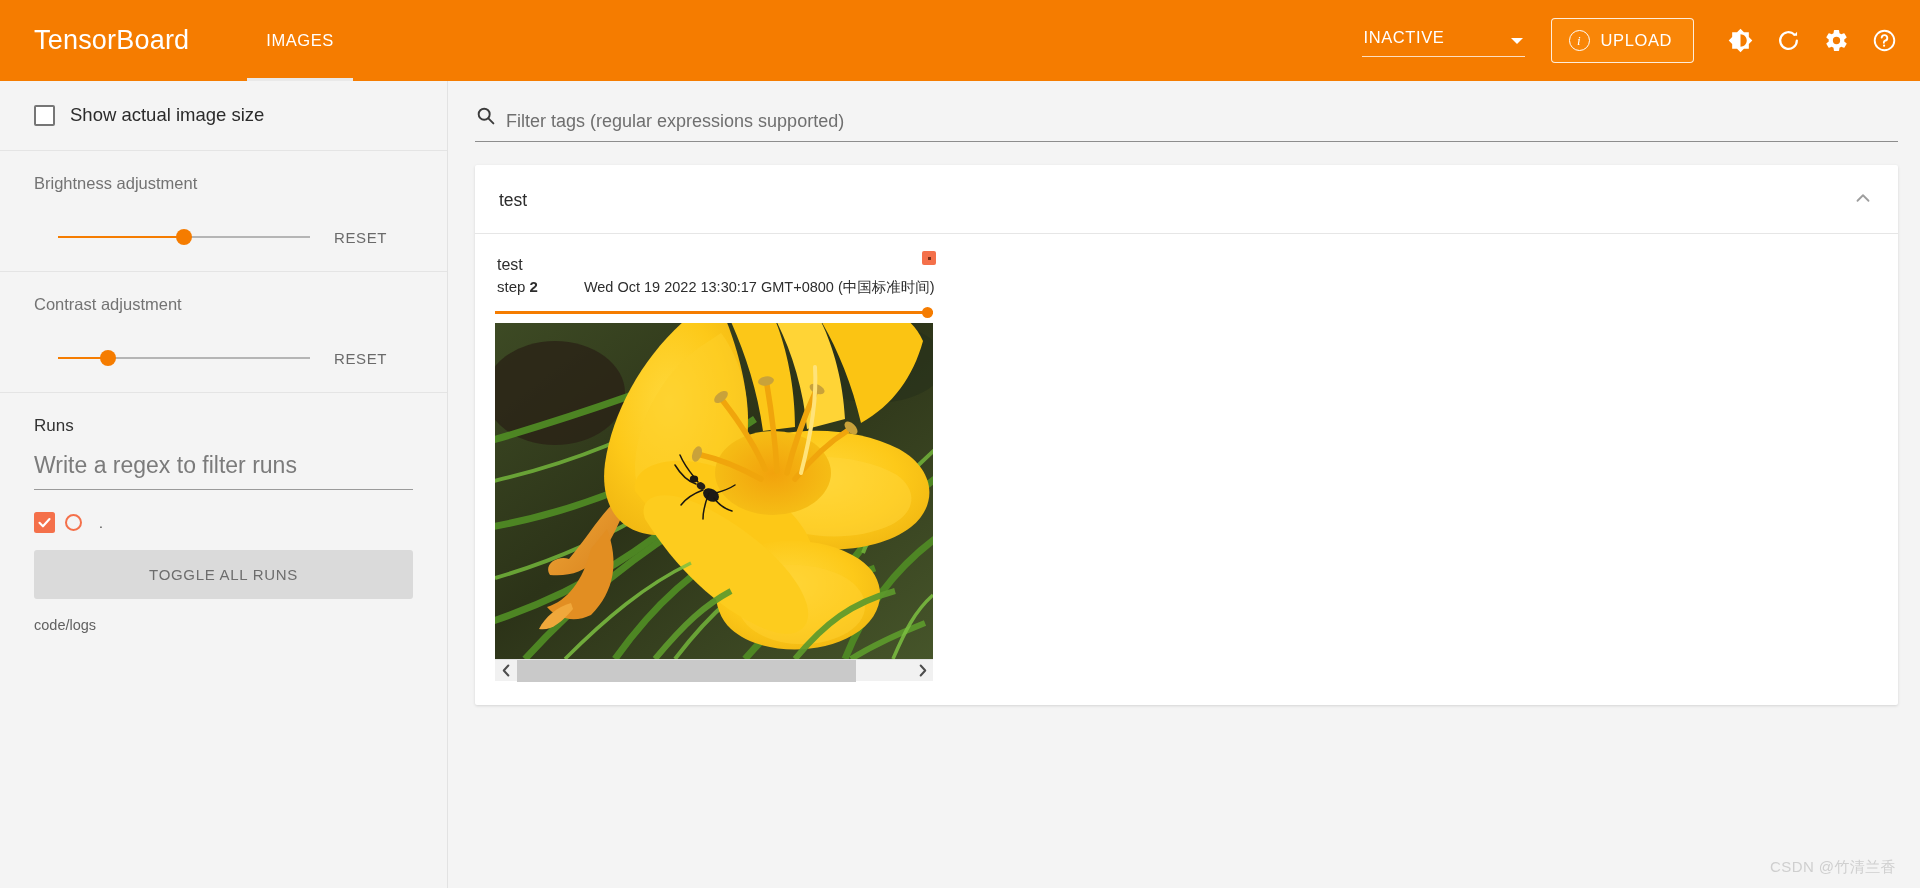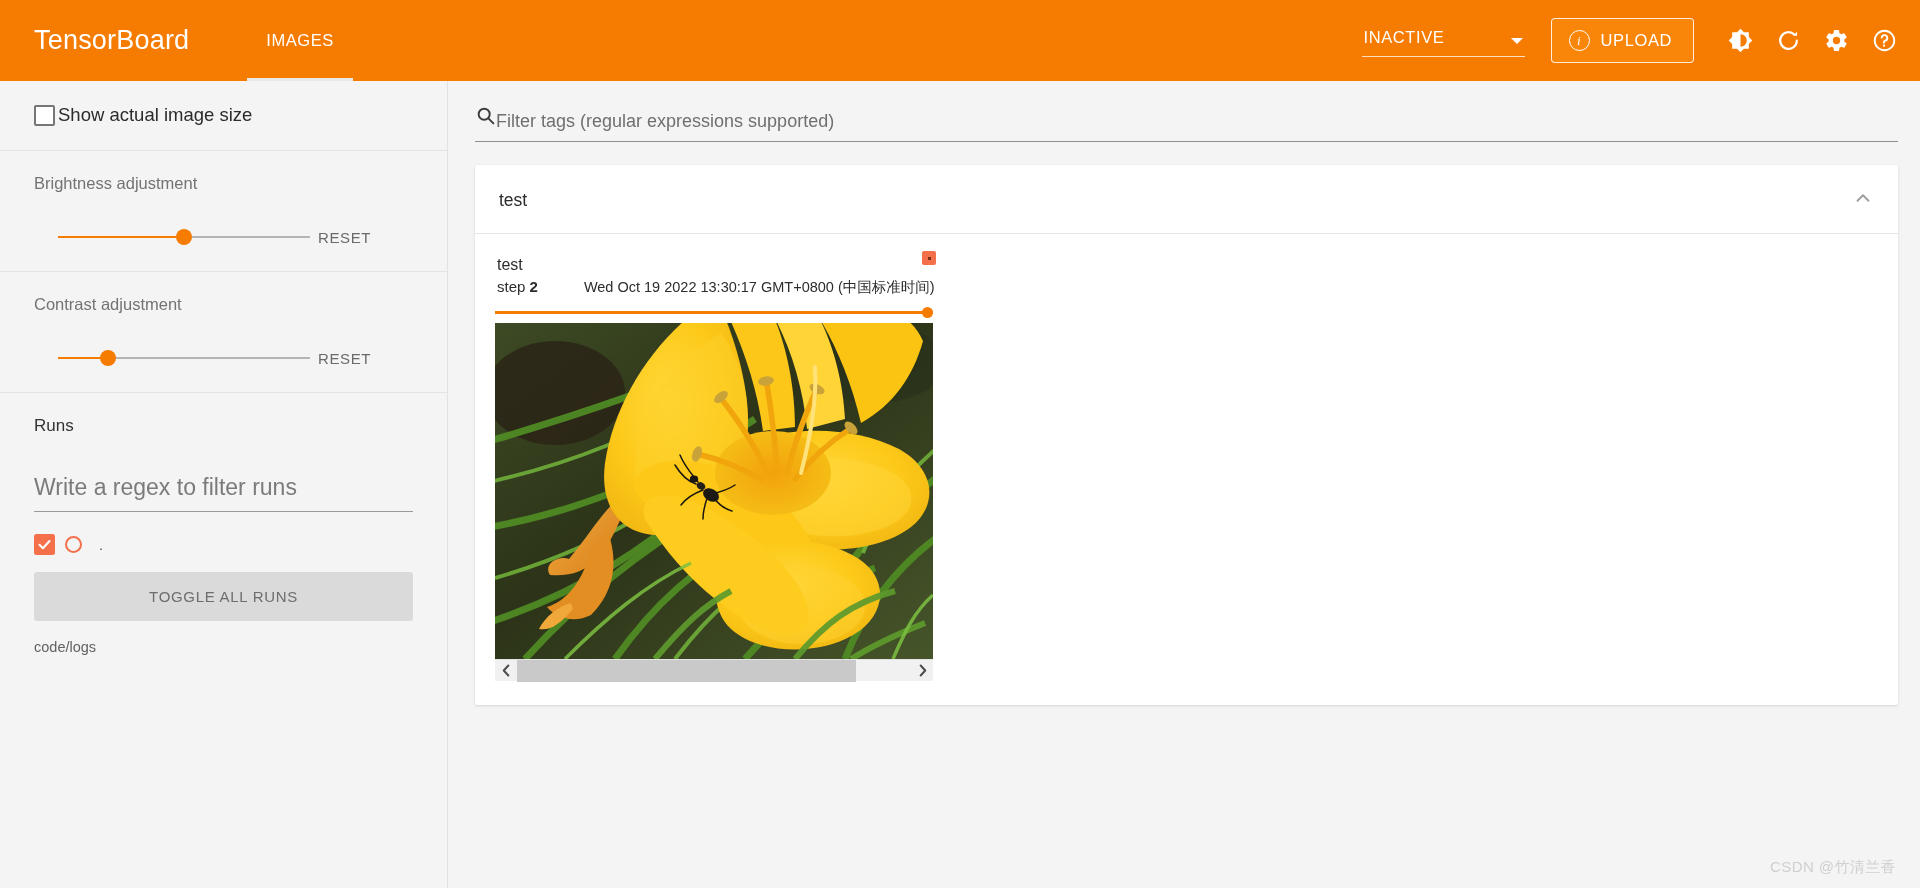--- a/index.html
+++ b/index.html
@@ -107,34 +107,34 @@
     border-right: 1px solid #e2e2e2;
     flex: 0 0 448px;
     overflow: hidden;
   }
   .side-sec {
     padding: 23px 34px 24px 34px;
     border-bottom: 1px solid #e4e4e4;
   }
   .side-sec.last { border-bottom: none; }
 
-  .check-row { display: flex; align-items: center; gap: 3px; }
+  .check-row { display: flex; align-items: center; gap: 15px; }
   .cbox {
     width: 21px; height: 21px;
     border: 2px solid #767676;
     border-radius: 2px;
     background: #fff;
     flex: 0 0 21px;
   }
   .check-label { font-size: 18.5px; color: #2b2b2b; }
 
   .sec-title { font-size: 16.5px; color: #737373; margin-bottom: 34px; }
-  .sec-title.runs { font-size: 17px; color: #333; margin-bottom: 38px; }
-
-  .slider-row { display: flex; align-items: center; gap: 8px; padding-left: 24px; }
+  .sec-title.runs { font-size: 17px; color: #333; margin-bottom: 16px; }
+
+  .slider-row { display: flex; align-items: center; gap: 24px; padding-left: 24px; }
   .slider {
     position: relative; height: 20px; flex: 0 0 252px; width: 252px;
     display: flex; align-items: center;
   }
   .track { position: absolute; left: 0; right: 0; height: 2.5px; background: #b5b5b5; }
   .track-fill { position: absolute; left: 0; height: 2.5px; background: #f57c00; }
   .thumb {
     position: absolute; width: 16px; height: 16px; border-radius: 50%;
     background: #f57c00; transform: translateX(-50%);
   }
@@ -186,21 +186,21 @@
   
   .main {
     flex: 1 1 auto;
     background: #f4f4f4;
     padding: 24px 0 0 0;
     overflow: hidden;
     position: relative;
   }
 
   .filter-bar {
-    display: flex; align-items: flex-end; 
+    display: flex; align-items: flex-end; gap: 10px;
     margin: 0 22px 0 27px;
     border-bottom: 1px solid #8d8d8d;
     padding-bottom: 9px;
   }
   .filter-bar .mag { color: #3b3b3b; flex: 0 0 auto; padding-bottom: 2px; }
   .filter-input {
     flex: 1 1 auto;
     border: none; outline: none; background: transparent;
     font-size: 18px; color: #555;
     font-family: "Liberation Sans", sans-serif;

